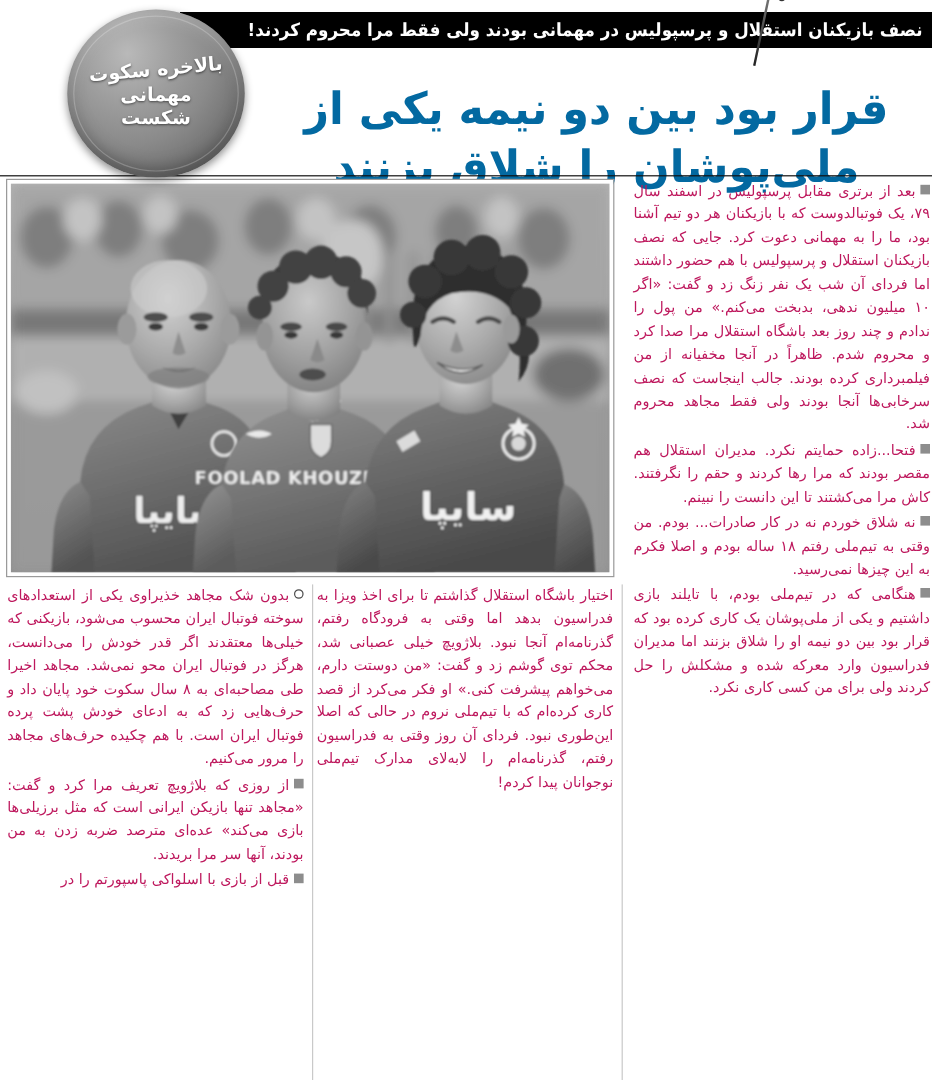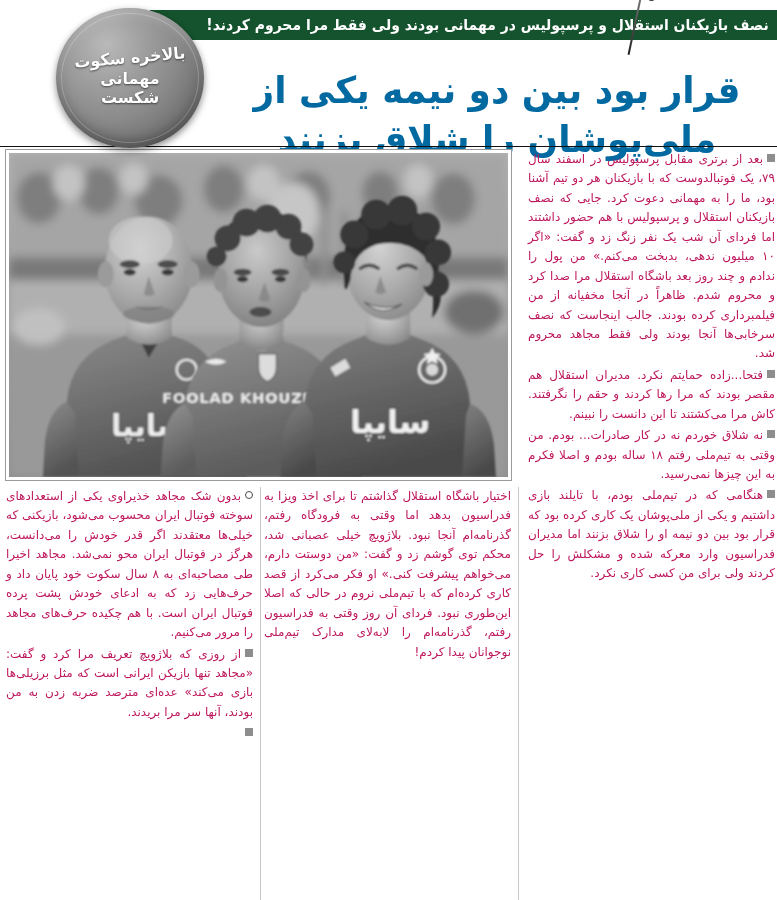--- a/index.html
+++ b/index.html
@@ -11,21 +11,21 @@
     color:#111;
     overflow:hidden;
     position:relative;
   }
   .page{position:relative;width:777px;height:900px;overflow:hidden;}
 
   
   .banner-wrap{position:absolute;top:10px;right:0;left:0;height:30px;}
   .kicker-bar{
     position:absolute;top:0;left:150px;right:0;height:30px;
-    background:#14532d;
+    background:#000000;
     display:flex;align-items:center;justify-content:flex-start;
     padding:0 8px 0 6px;box-sizing:border-box;
   }
   .kicker-text{
     color:#fff;font-size:15px;font-weight:bold;line-height:1;
     white-space:nowrap;letter-spacing:-0.3px;
     transform:scaleX(0.93);transform-origin:right center;
   }
 
   
@@ -371,19 +371,19 @@
       </div>
 
       <div class="col c3">
         <p class="para">
           <span class="bullet-ci"></span><span>بدون شک مجاهد خذیراوی یکی از استعدادهای سوخته فوتبال ایران محسوب می‌شود، بازیکنی که خیلی‌ها معتقدند اگر قدر خودش را می‌دانست، هرگز در فوتبال ایران محو نمی‌شد. مجاهد اخیرا طی مصاحبه‌ای به ۸ سال سکوت خود پایان داد و حرف‌هایی زد که به ادعای خودش پشت پرده فوتبال ایران است. با هم چکیده حرف‌های مجاهد را مرور می‌کنیم.</span>
         </p>
         <p class="para">
           <span class="bullet-sq"></span><span>از روزی که بلاژویچ تعریف مرا کرد و گفت: «مجاهد تنها بازیکن ایرانی است که مثل برزیلی‌ها بازی می‌کند» عده‌ای مترصد ضربه زدن به من بودند، آنها سر مرا بریدند.</span>
         </p>
         <p class="para">
-          <span class="bullet-sq"></span>
+          <span class="bullet-sq"></span><span>قبل از بازی با اسلواکی پاسپورتم را در</span>
         </p>
       </div>
 
     </div>
   </div>
 </div>
 
 </body></html>

